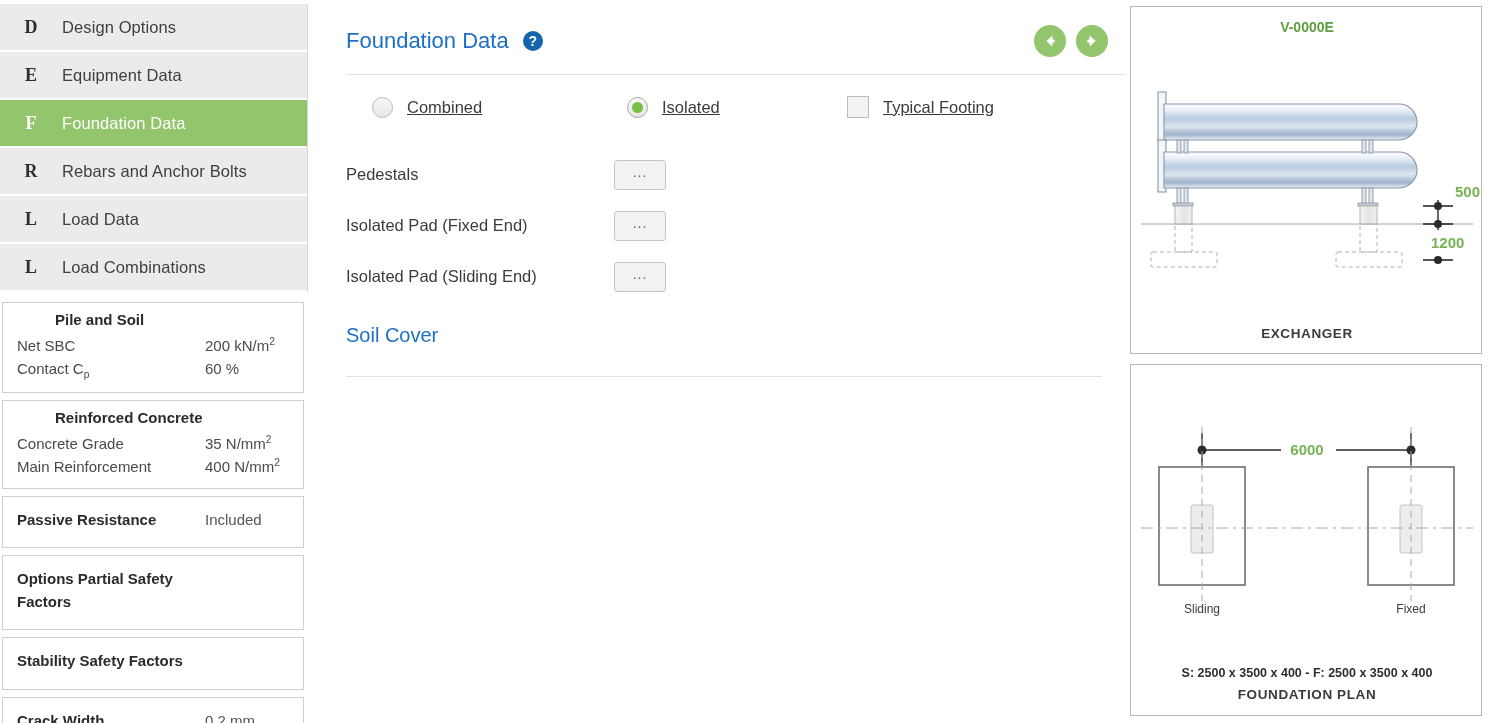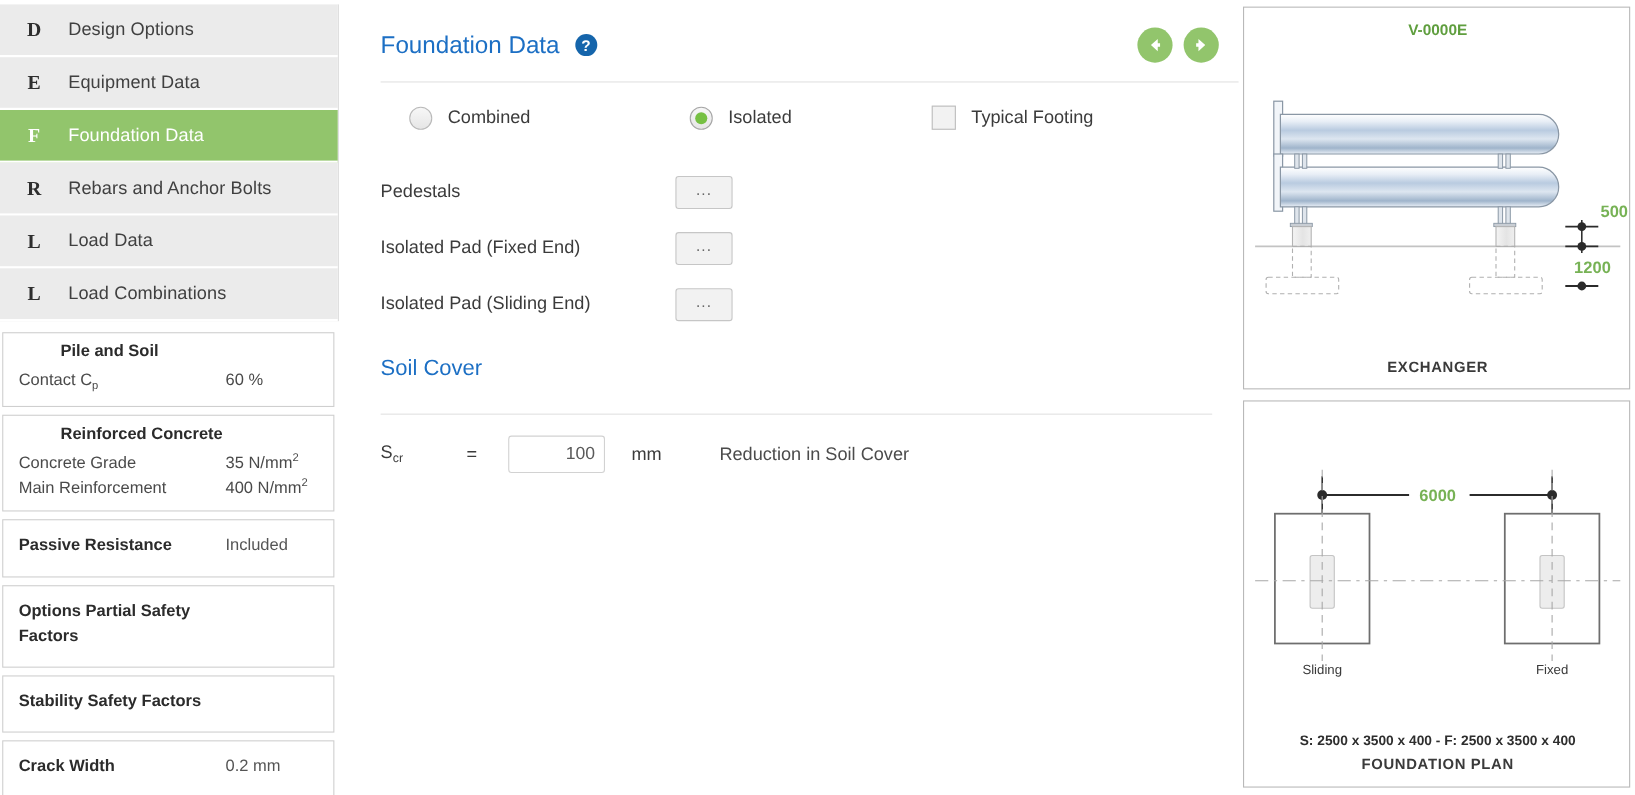--- a/index.html
+++ b/index.html
@@ -155,20 +155,21 @@
     justify-content: center;
     cursor: pointer;
   }
 
   
   .option-row {
     display: flex;
     align-items: center;
     height: 64px;
     padding-left: 26px;
+    text-decoration: underline;
   }
   .opt {
     display: flex;
     align-items: center;
     cursor: pointer;
   }
   .opt.combined { width: 255px; }
   .opt.isolated { width: 220px; }
   .radio {
     width: 21px; height: 21px;
@@ -355,20 +356,24 @@
       <div class="nav-item">
         <span class="nav-key">L</span>
         <span class="nav-label">Load Combinations</span>
       </div>
     </div>
 
     <div class="cards">
 
       <div class="card">
         <div class="card-title">Pile and Soil</div>
+        <div class="card-row">
+          <span class="k">Net SBC</span>
+          <span class="v"><span>200 kN/m</span><sup>2</sup></span>
+        </div>
         <div class="card-row">
           <span class="k"><span>Contact C</span><sub>p</sub></span>
           <span class="v">60 %</span>
         </div>
       </div>
 
       <div class="card">
         <div class="card-title">Reinforced Concrete</div>
         <div class="card-row">
           <span class="k">Concrete Grade</span>
@@ -458,27 +463,20 @@
           <button class="dots-btn">...</button>
         </div>
         <div class="field-row">
           <span class="field-label">Isolated Pad (Sliding End)</span>
           <button class="dots-btn">...</button>
         </div>
       </div>
 
       <div class="section-head">Soil Cover</div>
 
-      <div class="soil-row">
-        <span class="sym"><span>S</span><sub>cr</sub></span>
-        <span class="eq">=</span>
-        <input class="num-input" type="text" value="100" style="">
-        <span class="unit">mm</span>
-        <span class="hint">Reduction in Soil Cover</span>
-      </div>
 
     </div>
   </div>
 
   <div class="right-col">
 
     <div class="diagram-box top">
       <svg width="352" height="346" viewBox="0 0 352 346" aria-hidden="true">
         <defs>
           <linearGradient id="shellGrad" x1="0" y1="0" x2="0" y2="1">

